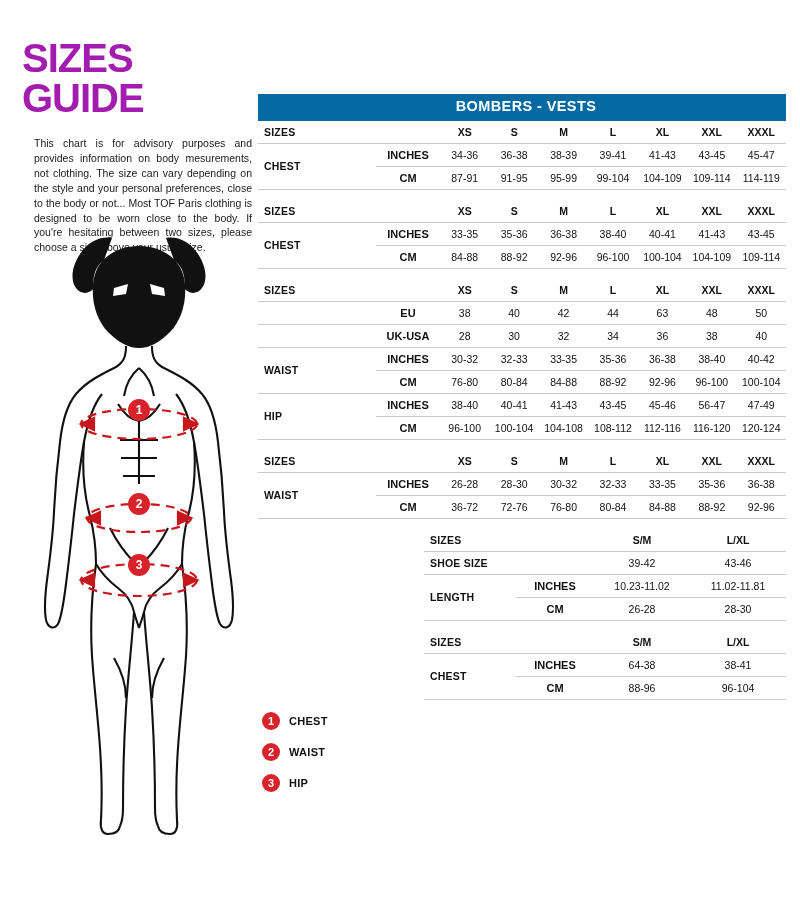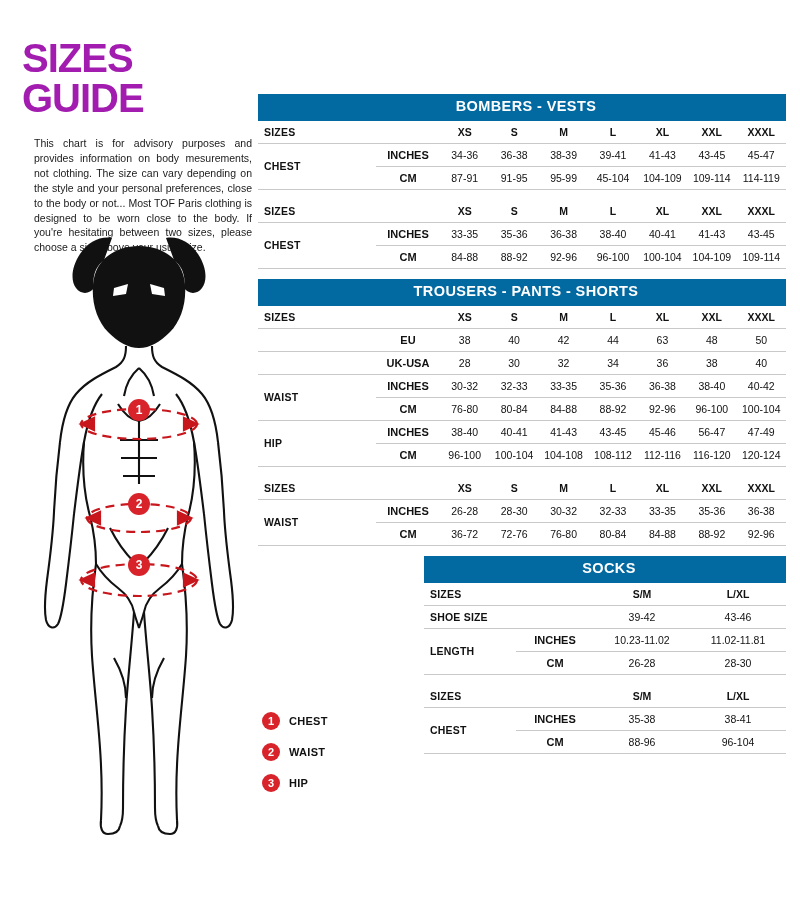--- a/index.html
+++ b/index.html
@@ -278,21 +278,21 @@
             <td>39-41</td>
             <td>41-43</td>
             <td>43-45</td>
             <td>45-47</td>
           </tr>
           <tr>
             <td class="unit">CM</td>
             <td>87-91</td>
             <td>91-95</td>
             <td>95-99</td>
-            <td>45-104</td>
+            <td>99-104</td>
             <td>104-109</td>
             <td>109-114</td>
             <td>114-119</td>
           </tr>
         </tbody>
       </table>
     </div>
 
     <div class="spacer-sm"></div>
 
@@ -342,21 +342,20 @@
             <td>104-109</td>
             <td>109-114</td>
           </tr>
         </tbody>
       </table>
     </div>
 
     <div class="spacer-sm"></div>
 
     <div class="tbl-block">
-      <div class="band">TROUSERS - PANTS - SHORTS</div>
       <table>
         <colgroup>
             <col style="width:118px">
             <col style="width:64px">
             <col>
             <col>
             <col>
             <col>
             <col>
             <col>
@@ -490,21 +489,20 @@
             <td>88-92</td>
             <td>92-96</td>
           </tr>
         </tbody>
       </table>
     </div>
 
     <div class="spacer-sm"></div>
 
     <div class="tbl-block band-narrow-wrap">
-      <div class="band">SOCKS</div>
       <table class="tbl-narrow">
         <colgroup>
             <col style="width:92px">
             <col style="width:78px">
             <col>
             <col>
           </colgroup>
         <tbody>
           <tr class="sizes-row">
             <td class="rowlabel">SIZES</td>
@@ -546,21 +544,21 @@
         <tbody>
           <tr class="sizes-row">
             <td class="rowlabel">SIZES</td>
             <td></td>
             <td>S/M</td>
             <td>L/XL</td>
           </tr>
           <tr>
             <td class="rowlabel" rowspan="2">CHEST</td>
             <td class="unit">INCHES</td>
-            <td>35-38</td>
+            <td>64-38</td>
             <td>38-41</td>
           </tr>
           <tr>
             <td class="unit">CM</td>
             <td>88-96</td>
             <td>96-104</td>
           </tr>
         </tbody>
       </table>
     </div>

